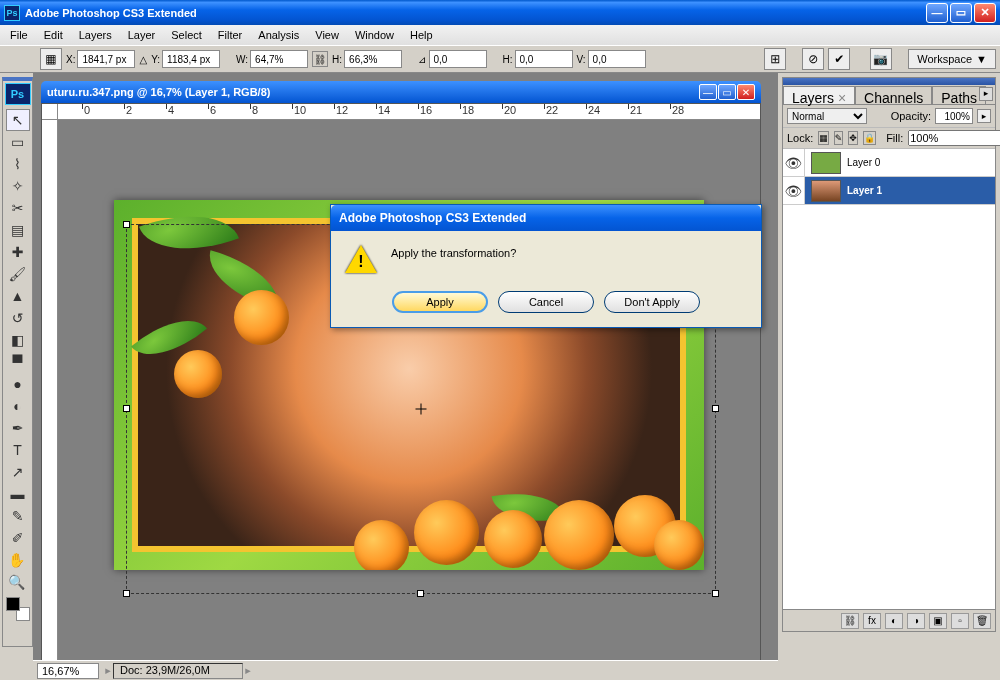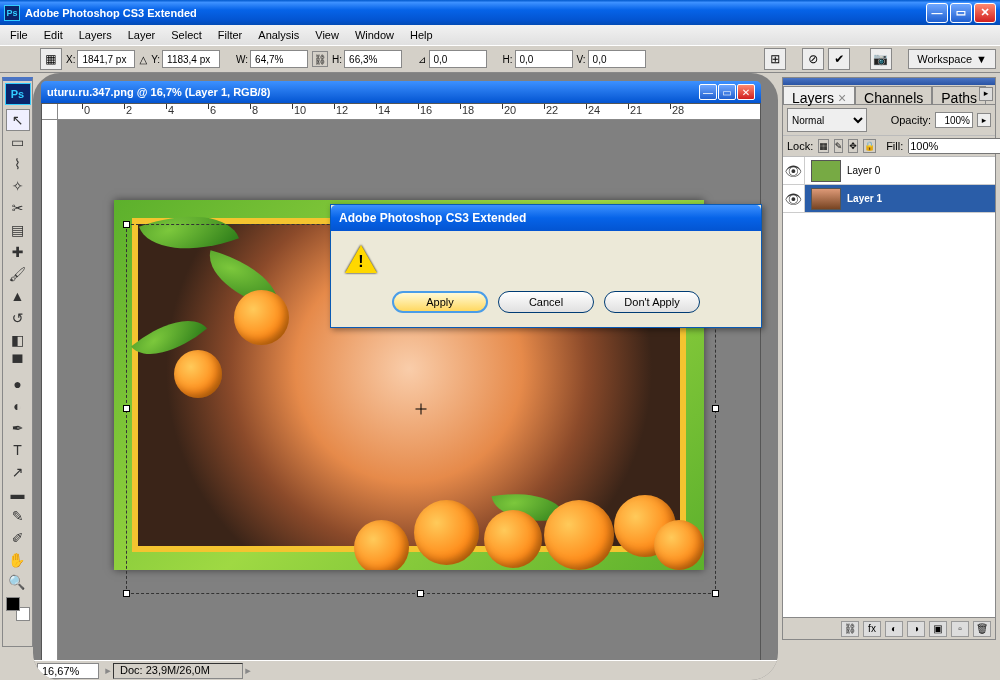--- a/index.html
+++ b/index.html
@@ -27,21 +27,21 @@
 .main-area { position: relative; height: 607px; display: flex; }
 
 .toolbox { width: 31px; background: #d4d0c8; border: 1px solid #888; border-top: 4px solid #4a74c4; display: flex; flex-direction: column; align-items: center; padding-top: 2px; margin: 4px 0 0 2px; height: 570px; }
 .ps-logo { width: 26px; height: 22px; background: #0a246a; color: #3cf; font-weight: bold; font-size: 11px; display: flex; align-items: center; justify-content: center; border: 1px solid #3cf; margin-bottom: 4px; }
 .tool { width: 24px; height: 22px; display: flex; align-items: center; justify-content: center; font-size: 14px; cursor: pointer; color: #333; position: relative; }
 .tool.sel { background: #f0f0ff; border: 1px solid #888; }
 .swatches { width: 24px; height: 24px; margin-top: 4px; position: relative; }
 .sw-fg { width: 14px; height: 14px; background: #000; border: 1px solid #888; position: absolute; top: 0; left: 0; }
 .sw-bg { width: 14px; height: 14px; background: #fff; border: 1px solid #888; position: absolute; bottom: 0; right: 0; }
 
-.canvas-region { flex: 1; background: #808080; position: relative; overflow: hidden; border-radius: 27px; }
+.canvas-region { flex: 1; background: #808080; position: relative; overflow: hidden; }
 
 .doc-window { position: absolute; left: 8px; top: 8px; width: 720px; }
 .doc-titlebar { height: 22px; background: linear-gradient(to bottom,#3d91ff,#0354d1); color: white; display: flex; align-items: center; padding: 0 6px; font-size: 11px; border-radius: 5px 5px 0 0; }
 .doc-titlebar .t { flex: 1; font-weight: bold; }
 .doc-btns { display: flex; gap: 1px; }
 .doc-btn { width: 18px; height: 16px; background: linear-gradient(to bottom,#6fa7ff,#2060d0); border: 1px solid #fff; border-radius: 2px; color: white; font-size: 10px; display: flex; align-items: center; justify-content: center; cursor: pointer; }
 .doc-btn.close { background: linear-gradient(to bottom,#ff8a6f,#d02020); }
 .doc-body { background: #808080; border: 1px solid #555; }
 .ruler-corner { position: absolute; left: 0; top: 0; width: 16px; height: 16px; background: #fff; border-right: 1px solid #888; border-bottom: 1px solid #888; }
 .ruler-h { height: 16px; background: #fff; border-bottom: 1px solid #888; margin-left: 16px; position: relative; font-size: 8px; overflow: hidden; }
@@ -66,21 +66,21 @@
 
 .panels { width: 222px; background: #d4d0c8; padding: 4px; }
 .panel { background: #d4d0c8; border: 1px solid #888; }
 .panel-head { height: 7px; background: linear-gradient(to bottom,#4a74c4,#2a54a4); }
 .panel-tabs { height: 20px; display: flex; border-bottom: 1px solid #888; background: #d4d0c8; position: relative; }
 .ptab { padding: 3px 8px; background: #d4d0c8; border: 1px solid #888; border-bottom: none; font-size: 14px; margin-top: 1px; cursor: pointer; }
 .ptab.active { background: #f0f0f0; font-weight: normal; }
 .ptab.active::after { content: ' ×'; color: #888; }
 .panel-menu { position: absolute; right: 2px; top: 2px; width: 14px; height: 14px; border: 1px solid #888; font-size: 9px; text-align: center; cursor: pointer; background: #ddd; }
 .panel-ctrl { display: flex; align-items: center; padding: 3px 4px; gap: 4px; font-size: 10px; border-bottom: 1px solid #bbb; }
-.panel-ctrl select { font-size: 10px; width: 80px; height: 24px; border: 1px solid #888; }
+.panel-ctrl select { font-size: 10px; width: 80px; height: 16px; border: 1px solid #888; }
 .panel-ctrl input { width: 38px; height: 16px; border: 1px solid #888; text-align: right; padding-right: 2px; font-size: 10px; }
 .mini-btn { width: 14px; height: 14px; border: 1px solid #888; background: #eee; font-size: 9px; display: flex; align-items: center; justify-content: center; }
 .lock-row { display: flex; align-items: center; padding: 2px 4px; gap: 5px; font-size: 10px; border-bottom: 1px solid #bbb; }
 .lock-ic { width: 14px; height: 14px; border: 1px solid #888; display: flex; align-items: center; justify-content: center; font-size: 9px; cursor: pointer; }
 .layer-list { background: #fff; height: 460px; }
 .layer-row { height: 28px; display: flex; align-items: center; border-bottom: 1px solid #ccc; cursor: pointer; }
 .layer-row.selected { background: #2a5da8; color: white; }
 .eye-col { width: 22px; height: 100%; display: flex; align-items: center; justify-content: center; border-right: 1px solid #ccc; background: #fff; color: #333; font-size: 14px; }
 .layer-thumb { width: 30px; height: 22px; border: 1px solid #555; margin: 0 6px; background: #7a4; }
 .layer-thumb.photo { background: linear-gradient(#d97,#742); }
@@ -332,19 +332,20 @@
 
 </div>
 
 <div class="dialog">
   <div class="dialog-title">Adobe Photoshop CS3 Extended</div>
   <div class="dialog-body">
     <div class="warn-icon">
       <div class="warn-tri"></div>
         <div class="warn-ex">!</div>
     </div>
+    <div class="dialog-text">Apply the transformation?</div>
   </div>
   <div class="dialog-btns">
     <button class="dlg-btn default">Apply</button>
     <button class="dlg-btn">Cancel</button>
     <button class="dlg-btn">Don't Apply</button>
   </div>
 </div>
 
 </body></html>

